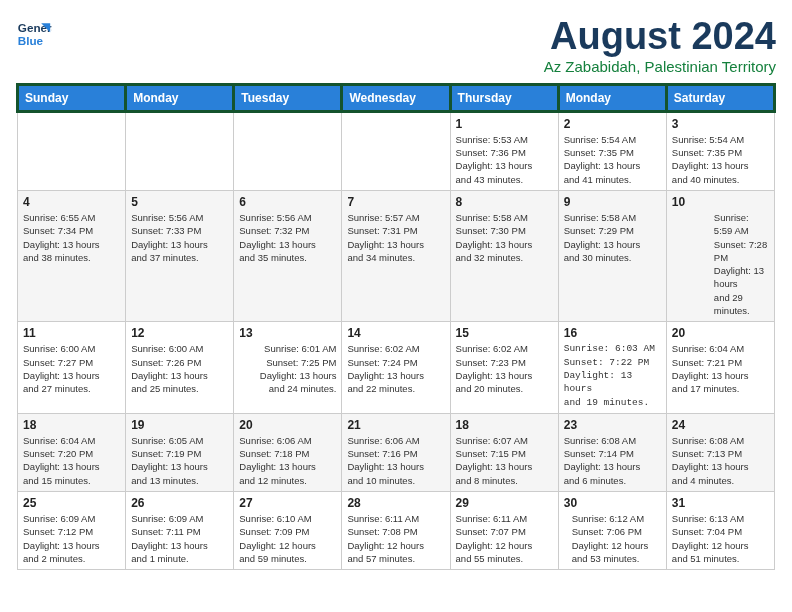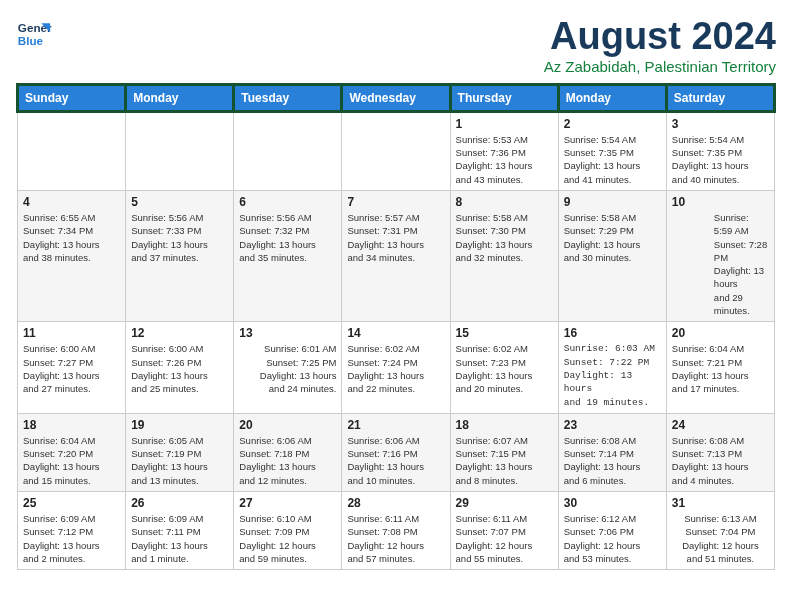--- a/index.html
+++ b/index.html
@@ -320,27 +320,27 @@
         </td>
         <td>
           <span class="day-num">29</span>
           <div class="day-info" style="white-space: pre-line;">Sunrise: 6:11 AM
 Sunset: 7:07 PM
 Daylight: 12 hours
 and 55 minutes.</div>
         </td>
         <td>
           <span class="day-num">30</span>
-          <div class="day-info" style="white-space: pre-line;">Sunrise: 6:12 AM
+          <div class="day-info" style="white-space: pre-line; margin-left: 8px;">Sunrise: 6:12 AM
 Sunset: 7:06 PM
 Daylight: 12 hours
 and 53 minutes.</div>
         </td>
         <td>
           <span class="day-num">31</span>
-          <div class="day-info" style="white-space: pre-line; text-align: center;">Sunrise: 6:13 AM
+          <div class="day-info" style="white-space: pre-line;">Sunrise: 6:13 AM
 Sunset: 7:04 PM
 Daylight: 12 hours
 and 51 minutes.</div>
         </td>
       </tr>
     </tbody>
 </table>
 
 </body></html>

